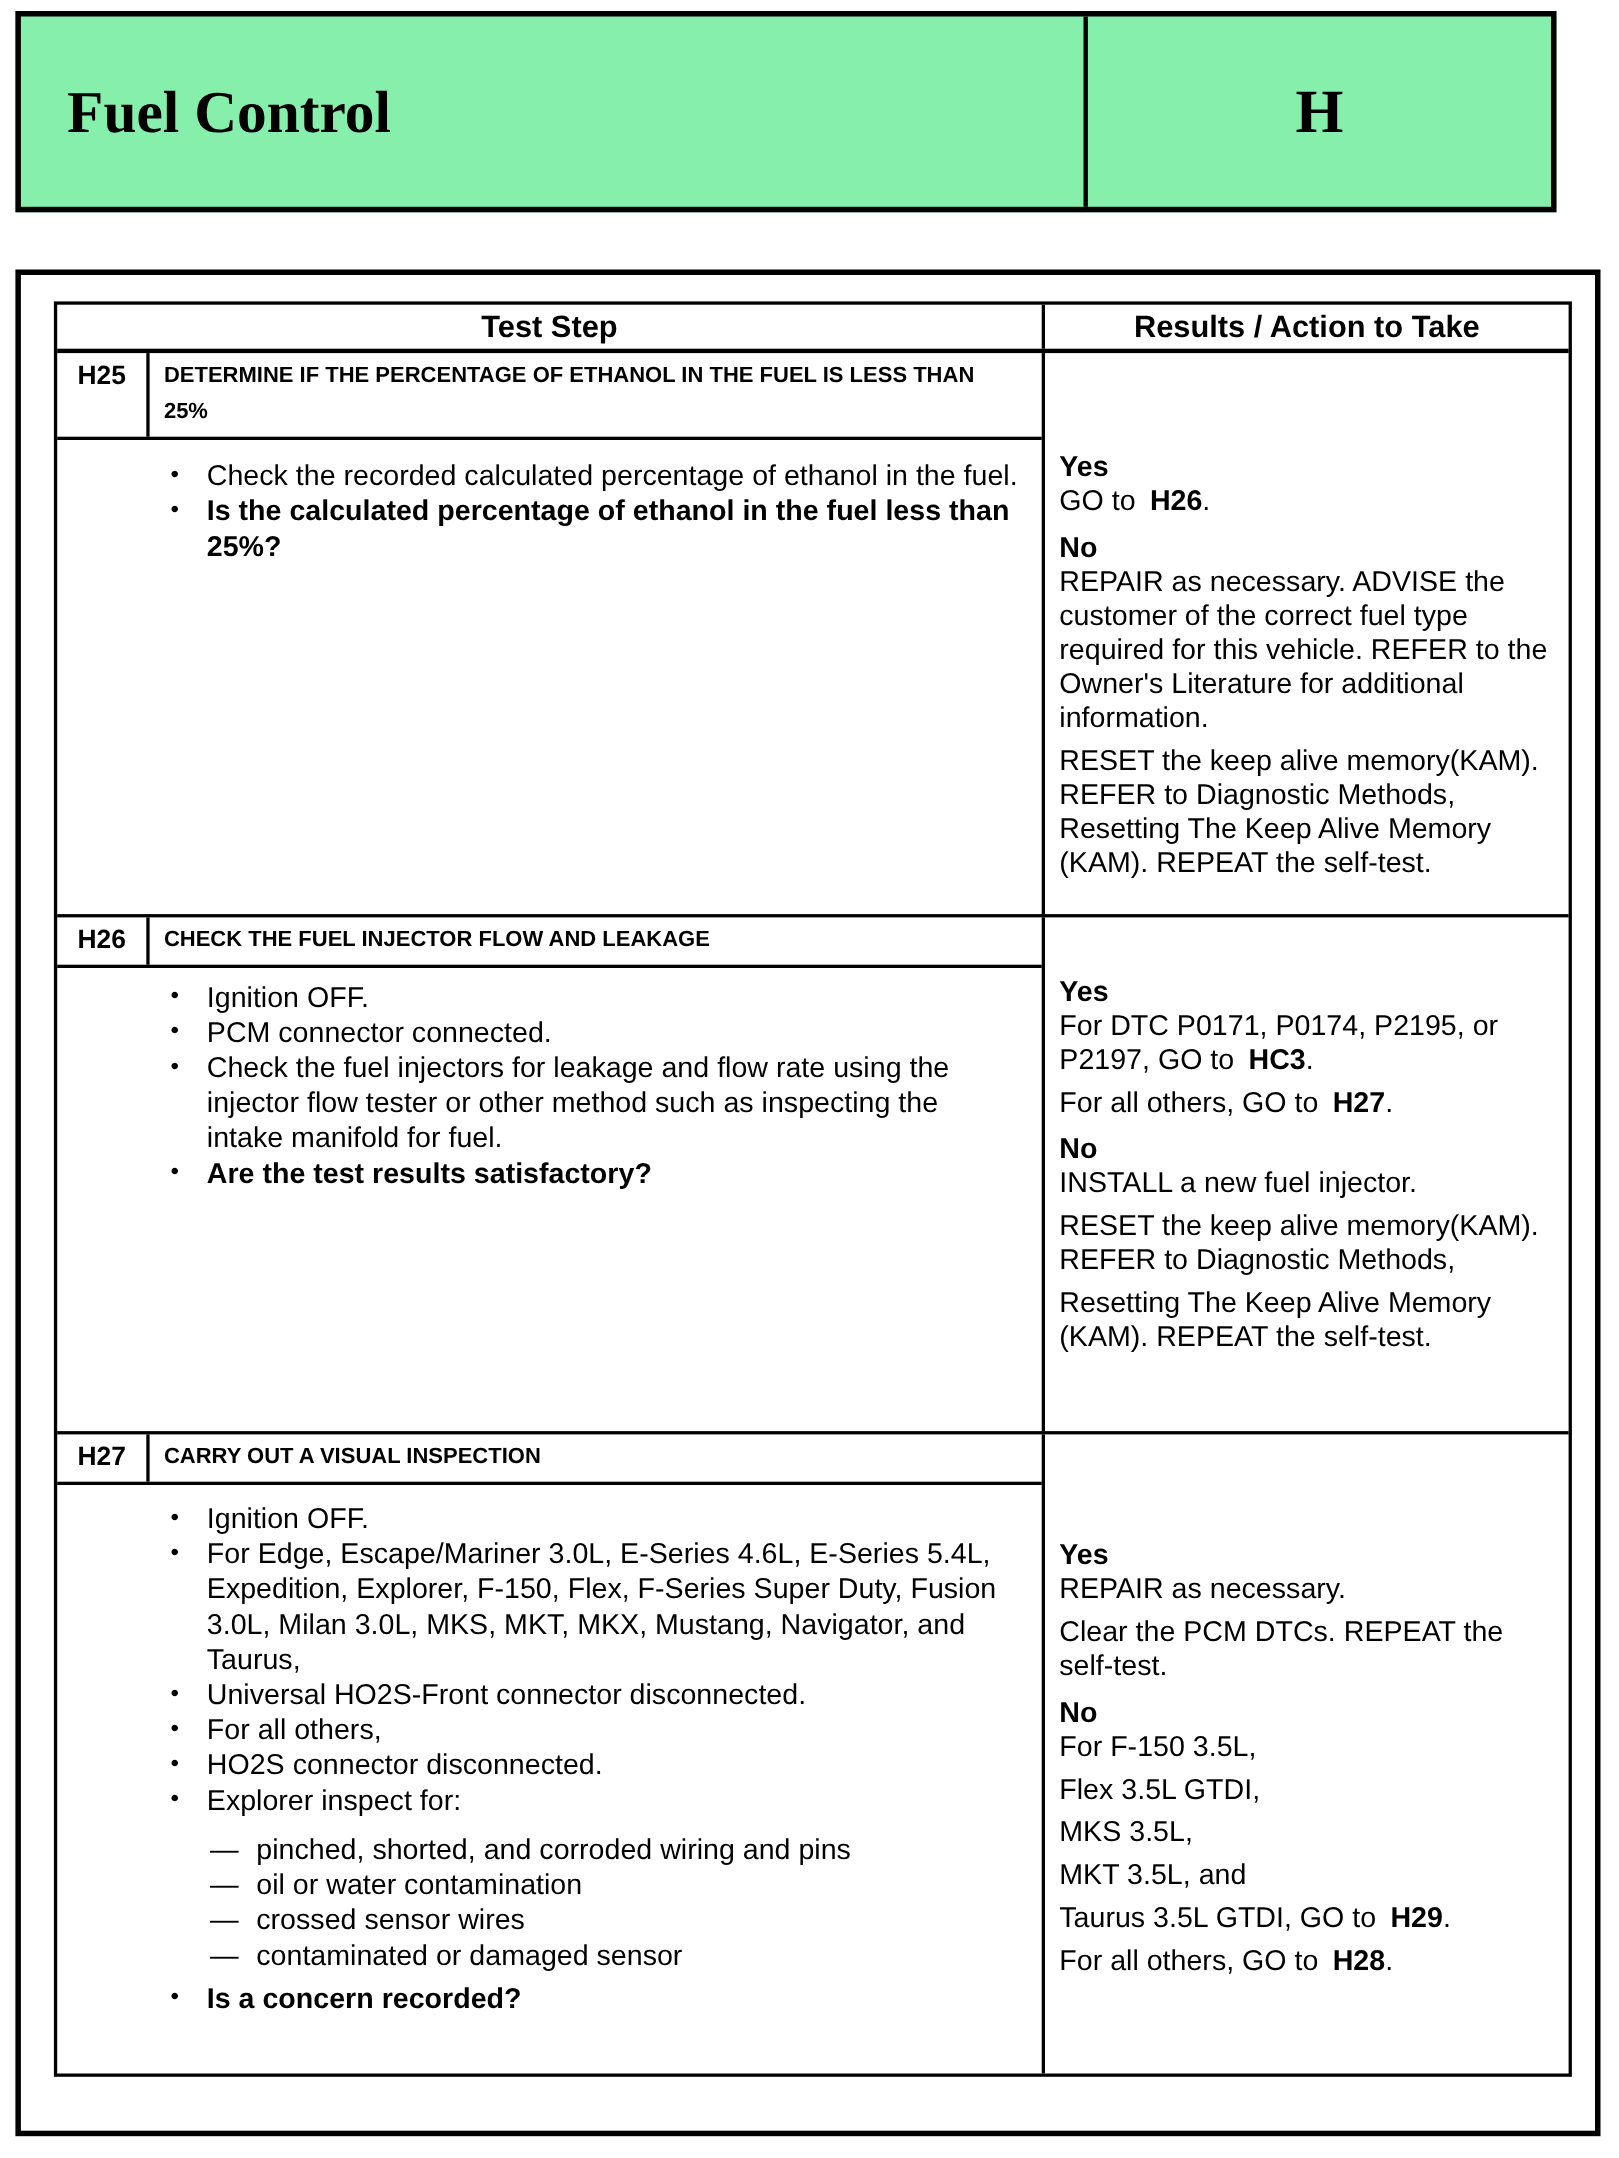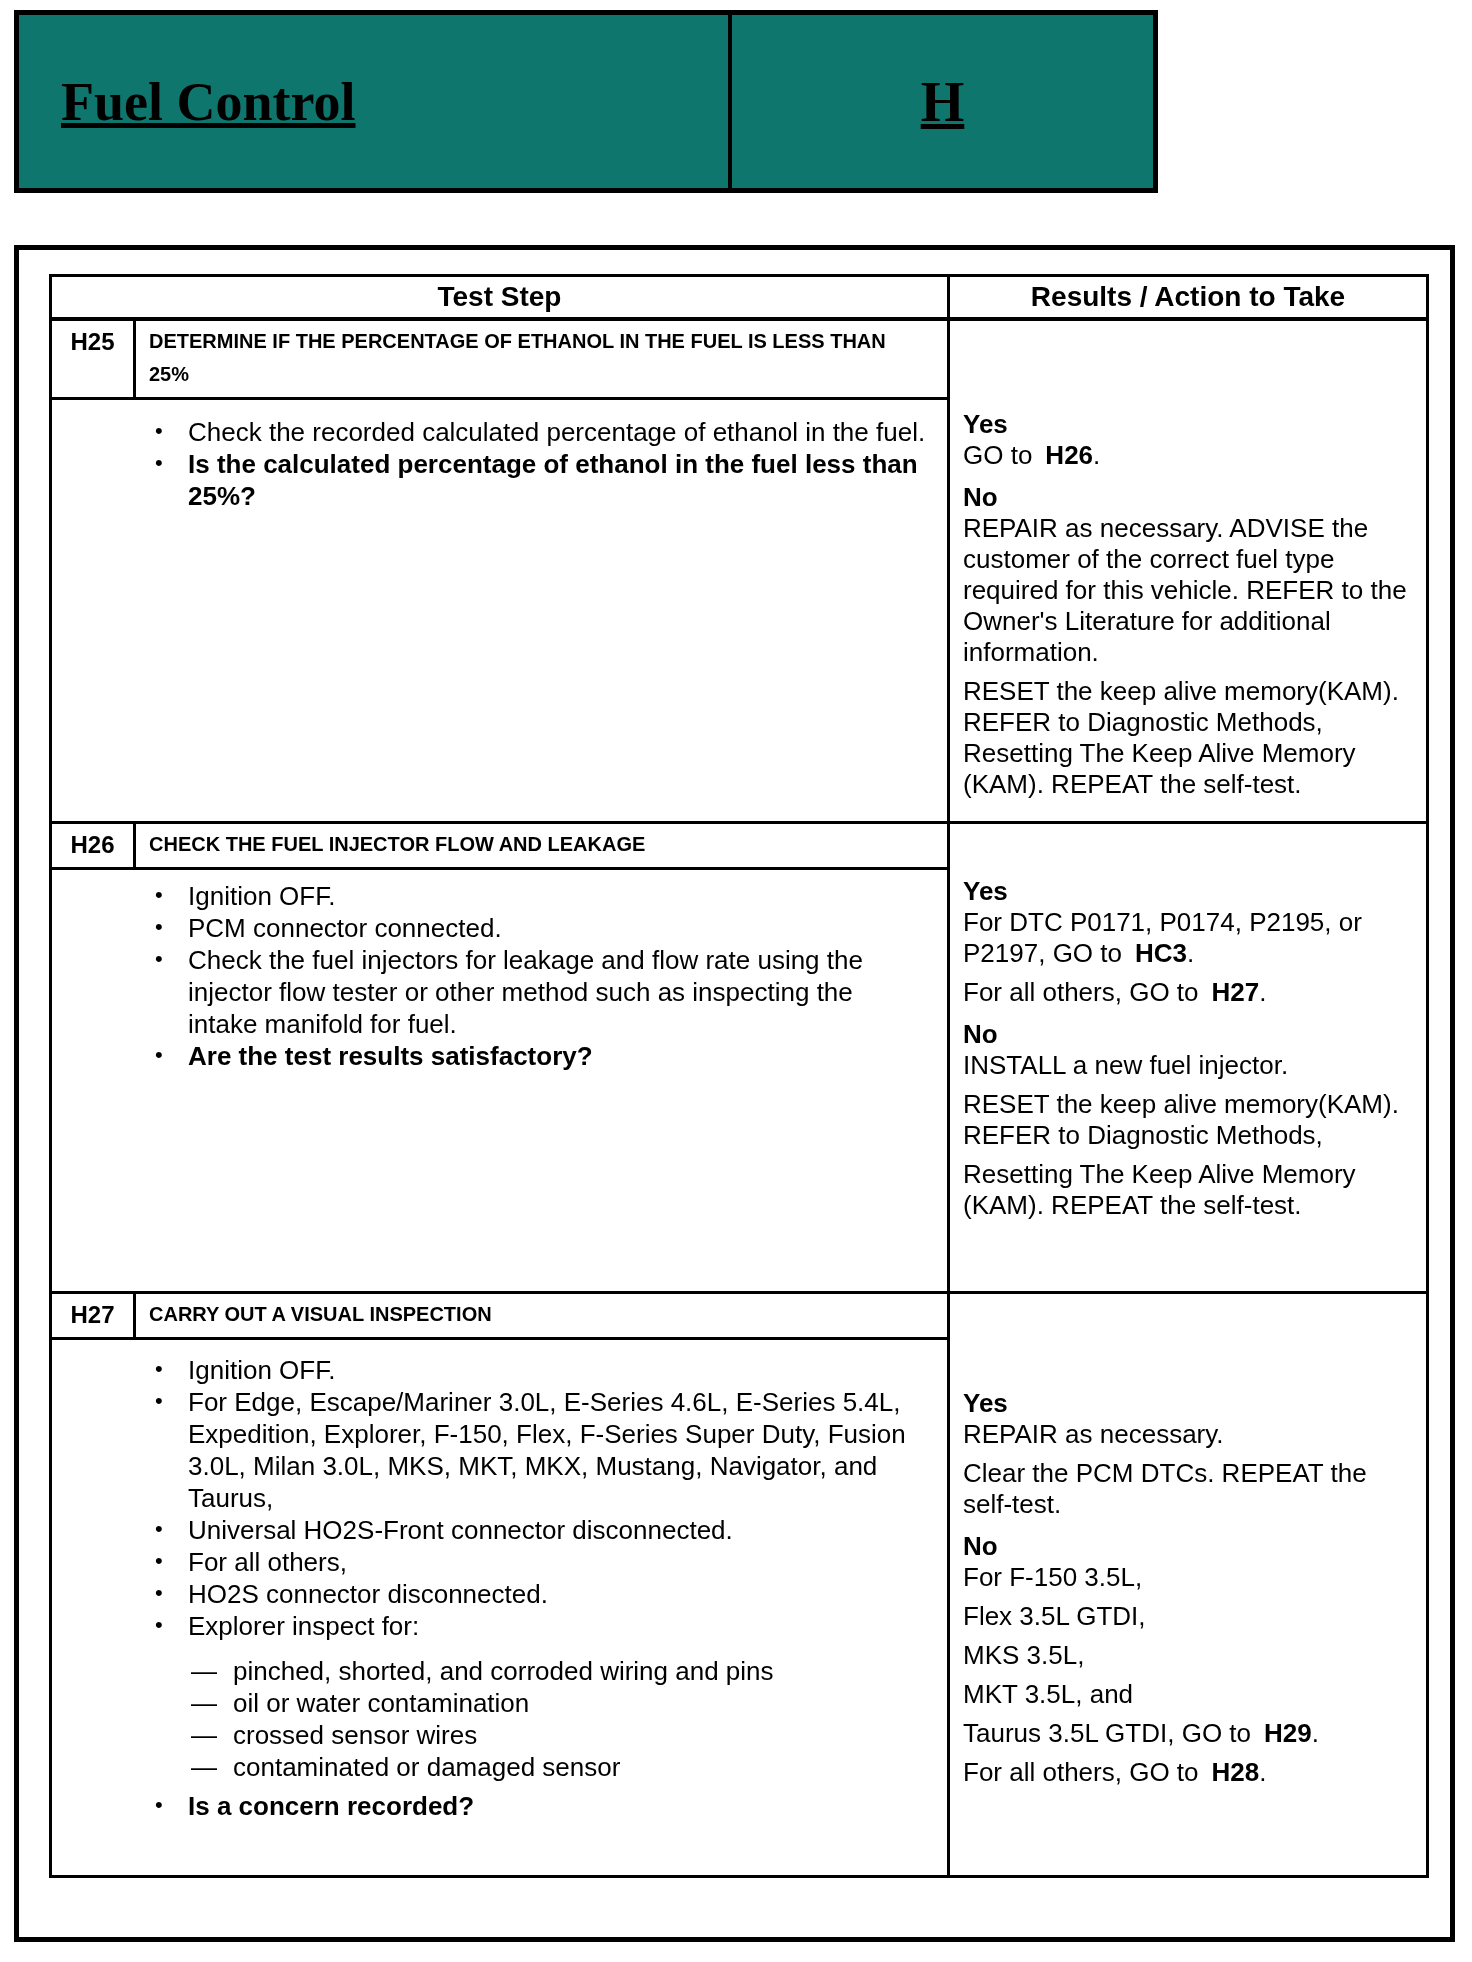--- a/index.html
+++ b/index.html
@@ -5,22 +5,22 @@
   * { margin:0; padding:0; box-sizing:border-box; }
   html,body { background:#e8e8e8; }
   body { font-family:"Liberation Sans", sans-serif; color:#000; }
   .page {
     position:relative; width:1472px; height:1962px; background:#fff;
     margin:0 auto; overflow:hidden;
   }
 
   
   .header-box {
-    position:absolute; left:14px; top:10px; width:1144px; height:183px;
-    border:5px solid #000; display:flex; background:#0f766e;text-decoration:underline;
+    position:absolute; left:14px; top:10px; width:1401px; height:183px;
+    border:5px solid #000; display:flex; background:#86efac;
   }
   .hb-left { flex:1; display:flex; align-items:center; padding-left:42px; }
   .doc-title {
     font-family:"Liberation Serif", serif; font-weight:700; font-size:54px;
     letter-spacing:0px; white-space:nowrap;
   }
   .hb-right {
     width:425px; border-left:4px solid #000;
     display:flex; align-items:center; justify-content:center;
   }
@@ -56,21 +56,21 @@
   .instr { padding:10px 20px 16px 0; }
   .item { position:relative; padding-left:136px; }
   .item .marker { position:absolute; left:103px; top:-1px; }
   .item-bullet .marker { font-size:22px; }
   .item-dash { padding-left:181px; }
   .item-dash .marker { left:139px; top:0; font-size:26px; }
   .item-bullet + .item-dash { margin-top:13px; }
   .item-dash + .item-bullet { margin-top:7px; }
   .seg-b { font-weight:700; }
 
-  .cell-results { flex:1; padding:0 6px 13px 13px; line-height:31px; }
+  .cell-results { flex:1; padding:0 6px 23px 13px; line-height:31px; }
   .res-p { margin:0 0 8px 0; }
   .res-label { font-weight:700; margin-bottom:0; }
   .res-text + .res-label { margin-top:11px; }
   .res-text .seg-b { margin-left:13px; }
 
   
   .step-H25 { min-height:469px; }
   .step-H26 { min-height:470px; }
   .step-H27 { min-height:581px; }
   .step-H25 .instr { padding-top:16px; }

